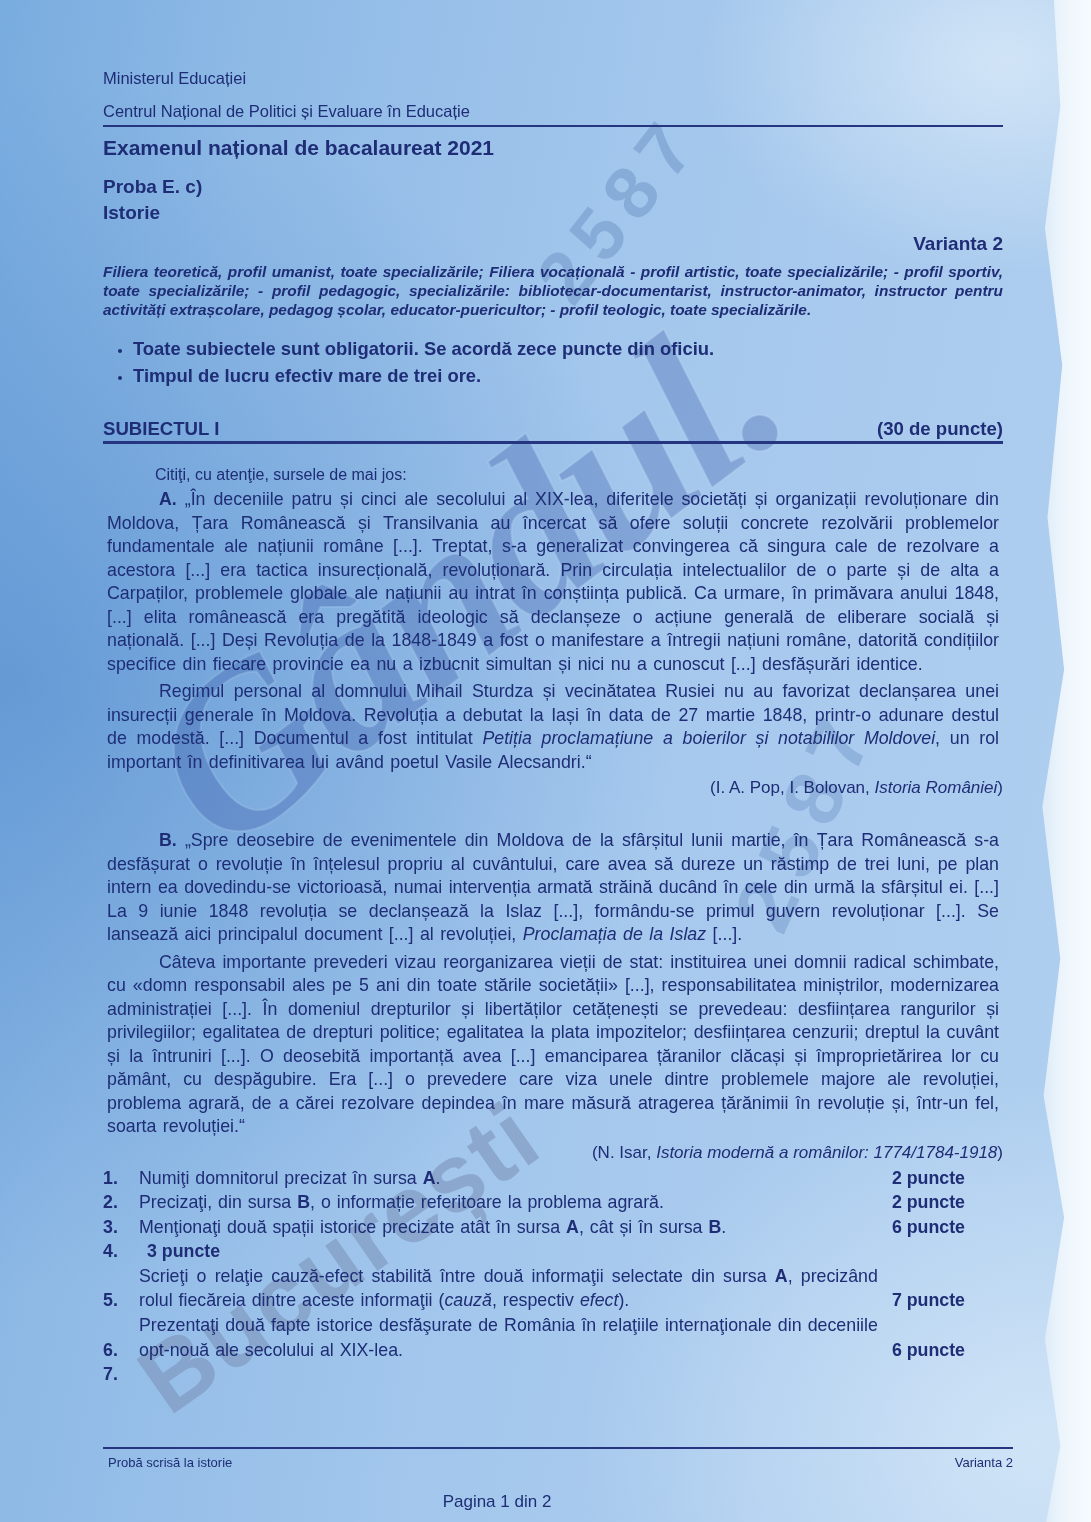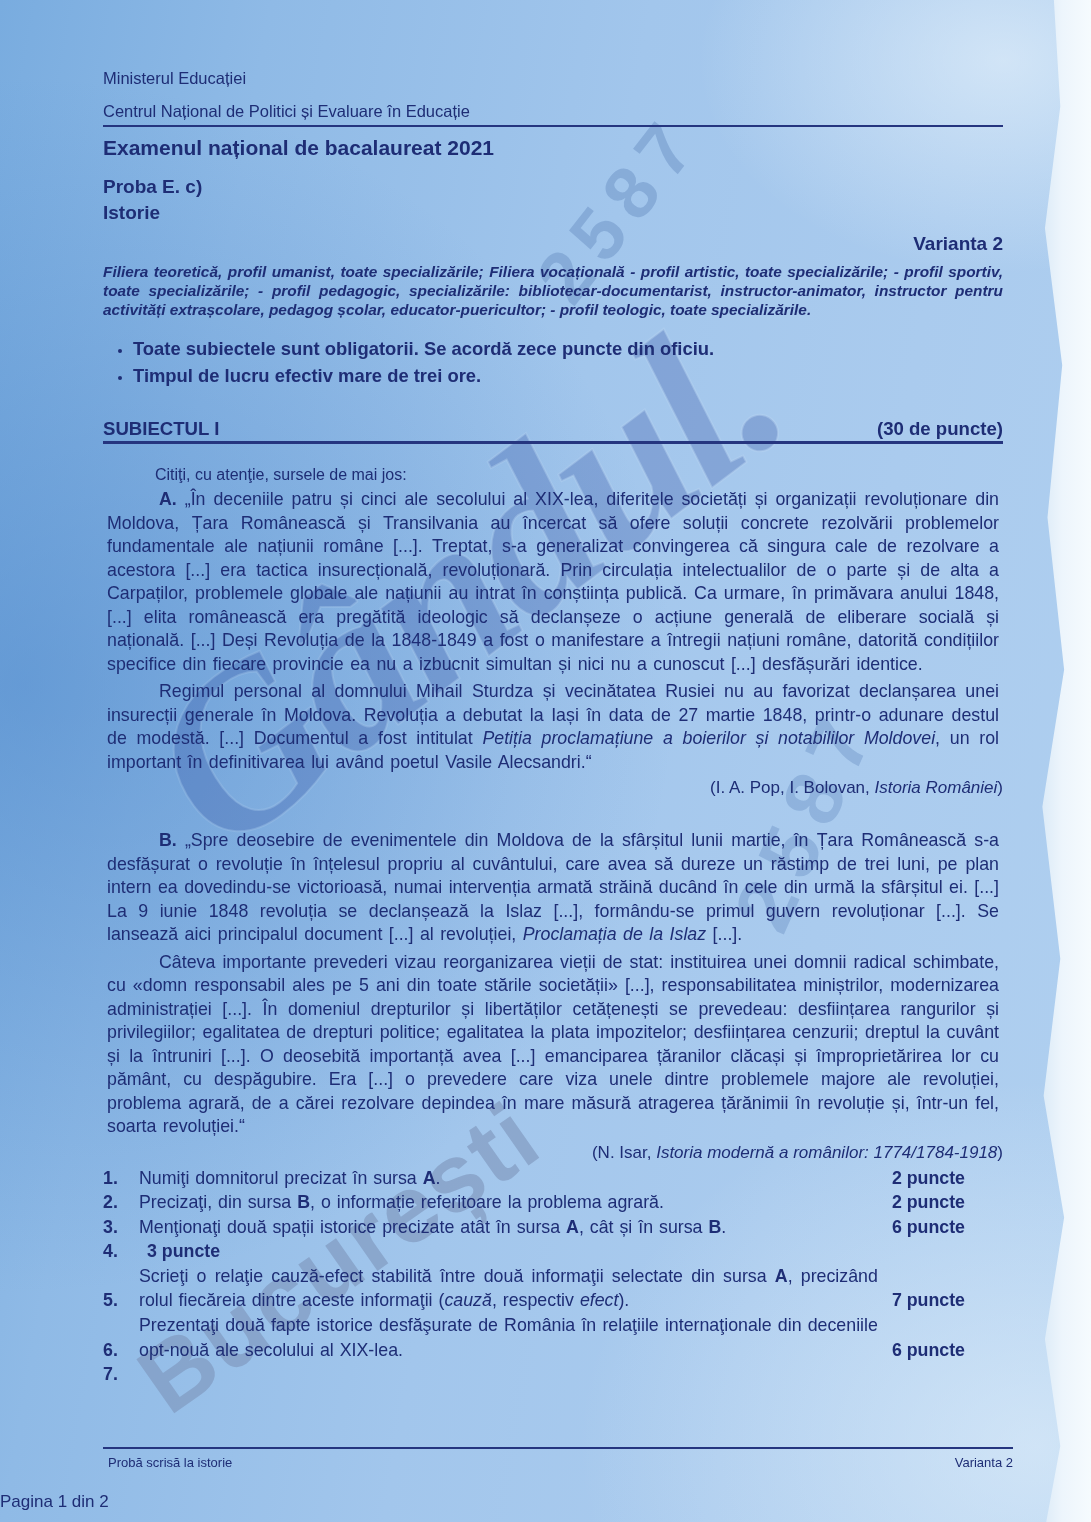--- a/index.html
+++ b/index.html
@@ -74,21 +74,21 @@
   .questions{margin-top:3px;}
   .q-row{display:flex;align-items:flex-end;font-size:17.8px;line-height:24.6px;}
   .q-num{flex:none;width:36px;font-weight:bold;}
   .q-text{flex:1;text-align:justify;word-spacing:1px;padding-right:6px;}
   .q-points{flex:none;font-weight:bold;white-space:nowrap;margin-left:8px;margin-right:38px;}
   .q-row.points-own-line{flex-wrap:wrap;}
   .q-row.points-own-line .q-points{flex-basis:100%;text-align:right;margin-left:0;}
   
   .footer-rule{position:absolute;left:103px;width:910px;top:1447px;border:none;border-top:2px solid var(--line);margin:0;}
   .footer-row{position:absolute;left:108px;width:905px;top:1455px;display:flex;justify-content:space-between;font-size:13px;}
-  .footer-page{position:absolute;left:0;width:994px;top:1492px;text-align:left;font-size:17px;}
+  .footer-page{position:absolute;left:0;width:994px;top:1492px;text-align:center;font-size:17px;}
 </style>
 </head>
 <body>
 
 <div class="page">
 
   <div class="edge-band"></div>
 
   <div class="wm wm-brand">Gândul.</div>
   <div class="wm wm-city">București</div>

